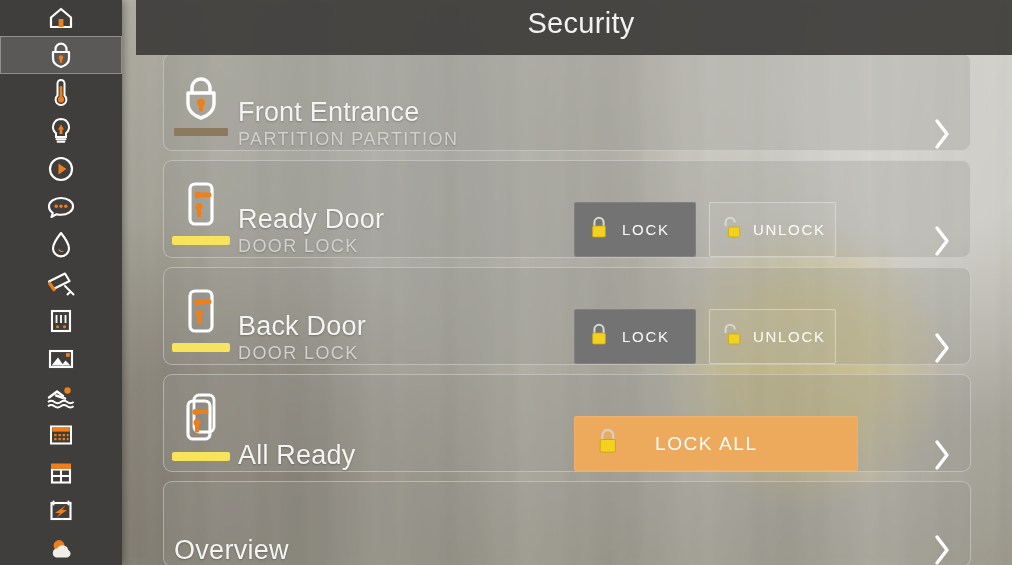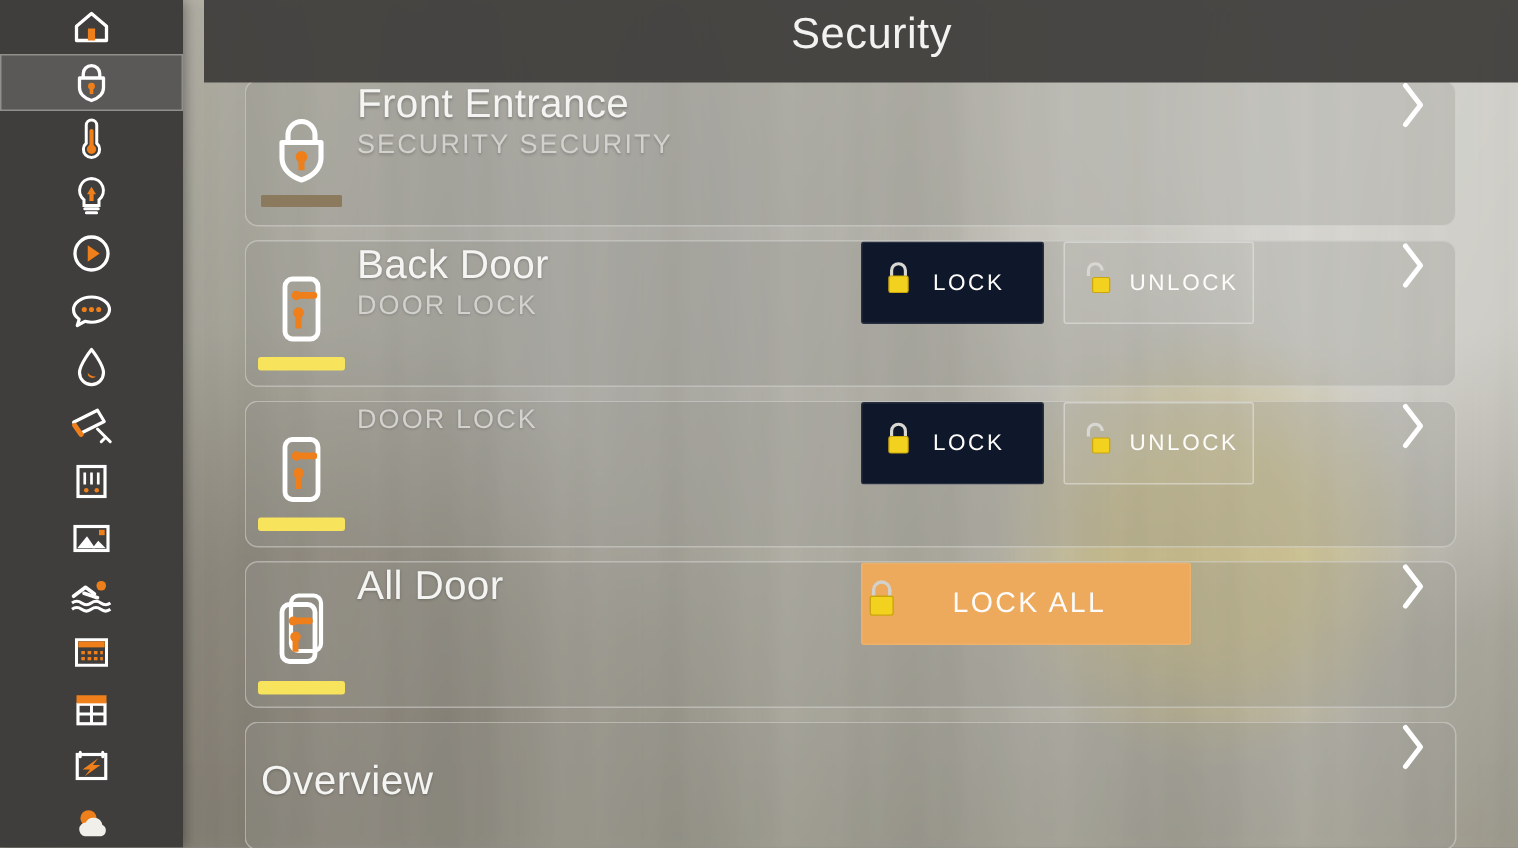--- a/index.html
+++ b/index.html
@@ -66,21 +66,21 @@
   }
   
   #list{position:absolute;left:163px;top:53px;width:808px;z-index:10;}
   .card{
     position:relative;box-sizing:border-box;
     background:rgba(150,148,142,.30);
     border:1px solid rgba(226,226,224,.45);
     border-radius:9px;
     margin-bottom:9px;
     height:98px;
-    display:flex;align-items:flex-start;
+    display:flex;align-items:flex-end;
     backdrop-filter:blur(1px);
   }
   .card.overview{height:86px;margin-bottom:0;}
   .c-icon{
     width:74px;min-width:74px;height:98px;position:relative;
     display:flex;align-items:center;justify-content:center;
   }
   .c-text{flex:0 0 auto;width:330px;}
   .c-title{
     color:#f4f4f2;font-size:27px;line-height:31px;font-weight:400;letter-spacing:.2px;
@@ -99,31 +99,31 @@
     color:#fff;
   }
   .chev svg{display:block;}
   
   .btn{
     box-sizing:border-box;height:55px;border-radius:2px;
     display:flex;align-items:center;cursor:pointer;
     user-select:none;
   }
   .btn-lock{
-    width:122px;background:#0f172a;border:1px solid rgba(255,255,255,.10);
+    width:122px;background:#737373;border:1px solid rgba(255,255,255,.10);
     padding-left:13px;gap:12px;
   }
   .btn-unlock{
     width:127px;background:rgba(255,255,255,.04);
     border:1px solid rgba(235,235,233,.50);
     padding-left:11px;gap:10px;
   }
   .btn-lockall{
-    width:220px;background:#eda95c;border:1px solid rgba(255,255,255,.10);
-    padding-left:0;gap:34px;
+    width:284px;background:#eda95c;border:1px solid rgba(255,255,255,.10);
+    padding-left:20px;gap:34px;
   }
   .btn-label{color:#fdfcfa;font-size:15px;letter-spacing:1.7px;}
   .btn-lockall .btn-label{font-size:19px;letter-spacing:1.6px;}
   .ov-title{
     color:#f4f4f2;font-size:27px;letter-spacing:.3px;padding-left:10px;
     text-shadow:0 1px 2px rgba(0,0,0,.25);
     margin-top:23px;
   }
   .statusbar{
     position:absolute;left:10px;bottom:14px;width:54px;height:8px;border-radius:1px;
@@ -314,21 +314,21 @@
           <path d="M12 19 V14 a9 9 0 0 1 18 0 V19" fill="none" stroke="#fff" stroke-width="3.4"></path>
           <path d="M8 19 H34 V29.5 C34 36.5 28.2 41.8 21 44 C13.8 41.8 8 36.5 8 29.5 Z" fill="none" stroke="#fff" stroke-width="3.4" stroke-linejoin="round"></path>
           <circle cx="21" cy="28.5" r="3.9" fill="#ee7f1a"></circle>
           <rect x="19" y="28.5" width="4" height="9" fill="#ee7f1a"></rect>
         </svg>
       </span>
       <div class="statusbar" style="background:#8c7a5e;"></div>
     </div>
     <div class="c-text">
       <div class="c-title">Front Entrance</div>
-      <div class="c-sub">SECURITY SECURITY</div>
+      <div class="c-sub">PARTITION PARTITION</div>
     </div>
     <div class="c-status">
     </div>
     <div class="chev">
       <svg width="17" height="32" viewBox="0 0 17 32">
           <path d="M3 3 L13 16 L3 29" fill="none" stroke="#fff" stroke-width="3.4" stroke-linecap="round" stroke-linejoin="round"></path>
         </svg>
     </div>
   </div>
 
@@ -339,21 +339,21 @@
           <rect x="10" y="5" width="22" height="40" rx="5" fill="none" stroke="#fff" stroke-width="3.2"></rect>
           <circle cx="17.5" cy="16" r="3.1" fill="#ee7f1a"></circle>
           <rect x="17.5" y="13.6" width="14" height="4.6" rx="2.2" fill="#ee7f1a"></rect>
           <circle cx="19" cy="27.5" r="3.6" fill="#ee7f1a"></circle>
           <rect x="17" y="29" width="4" height="9" fill="#ee7f1a"></rect>
         </svg>
       </span>
       <div class="statusbar" style="background:#f7e45c;left:8px;bottom:12px;width:58px;height:9px;border-radius:2px;"></div>
     </div>
     <div class="c-text">
-      <div class="c-title">Back Door</div>
+      <div class="c-title">Ready Door</div>
       <div class="c-sub">DOOR LOCK</div>
     </div>
     <div class="c-actions">
       <div class="btn btn-lock">
         <span>
           <svg width="22" height="28" viewBox="0 0 22 28">
             <path d="M6.4 12 V8.4 a4.6 4.6 0 0 1 9.2 0 V12" fill="none" stroke="#d8d7d2" stroke-width="2.1"></path>
             <rect x="4.6" y="12" width="12.8" height="11" rx="1.2" fill="#f2d21e" stroke="#caa50c" stroke-width="0.8"></rect>
           </svg>
         </span>
@@ -383,20 +383,21 @@
           <rect x="10" y="5" width="22" height="40" rx="5" fill="none" stroke="#fff" stroke-width="3.2"></rect>
           <circle cx="17.5" cy="16" r="3.1" fill="#ee7f1a"></circle>
           <rect x="17.5" y="13.6" width="14" height="4.6" rx="2.2" fill="#ee7f1a"></rect>
           <circle cx="19" cy="27.5" r="3.6" fill="#ee7f1a"></circle>
           <rect x="17" y="29" width="4" height="9" fill="#ee7f1a"></rect>
         </svg>
       </span>
       <div class="statusbar" style="background:#f7e45c;left:8px;bottom:12px;width:58px;height:9px;border-radius:2px;"></div>
     </div>
     <div class="c-text">
+      <div class="c-title">Back Door</div>
       <div class="c-sub">DOOR LOCK</div>
     </div>
     <div class="c-actions">
       <div class="btn btn-lock">
         <span>
           <svg width="22" height="28" viewBox="0 0 22 28">
             <path d="M6.4 12 V8.4 a4.6 4.6 0 0 1 9.2 0 V12" fill="none" stroke="#d8d7d2" stroke-width="2.1"></path>
             <rect x="4.6" y="12" width="12.8" height="11" rx="1.2" fill="#f2d21e" stroke="#caa50c" stroke-width="0.8"></rect>
           </svg>
         </span>
@@ -427,21 +428,21 @@
           <rect x="9" y="8" width="22" height="38" rx="5" fill="none" stroke="#fff" stroke-width="3.2"></rect>
           <circle cx="16.5" cy="19" r="3" fill="#ee7f1a"></circle>
           <rect x="16.5" y="16.7" width="13" height="4.4" rx="2.1" fill="#ee7f1a"></rect>
           <circle cx="18" cy="29.5" r="3.5" fill="#ee7f1a"></circle>
           <rect x="16" y="31" width="4" height="8.5" fill="#ee7f1a"></rect>
         </svg>
       </span>
       <div class="statusbar" style="background:#f7e45c;left:8px;bottom:10px;width:58px;height:9px;border-radius:2px;"></div>
     </div>
     <div class="c-text">
-      <div class="c-title">All Door</div>
+      <div class="c-title">All Ready</div>
     </div>
     <div class="c-actions">
       <div class="btn btn-lockall">
         <span>
           <svg width="26" height="32" viewBox="0 0 26 32">
             <path d="M7.4 13.5 V9.4 a5.4 5.4 0 0 1 10.8 0 V13.5" fill="none" stroke="#d2d1cc" stroke-width="2.3"></path>
             <rect x="5.2" y="13.5" width="15.2" height="12.6" rx="1.4" fill="#f2d21e" stroke="#caa50c" stroke-width="0.9"></rect>
           </svg>
         </span>
         <span class="btn-label">LOCK ALL</span>

